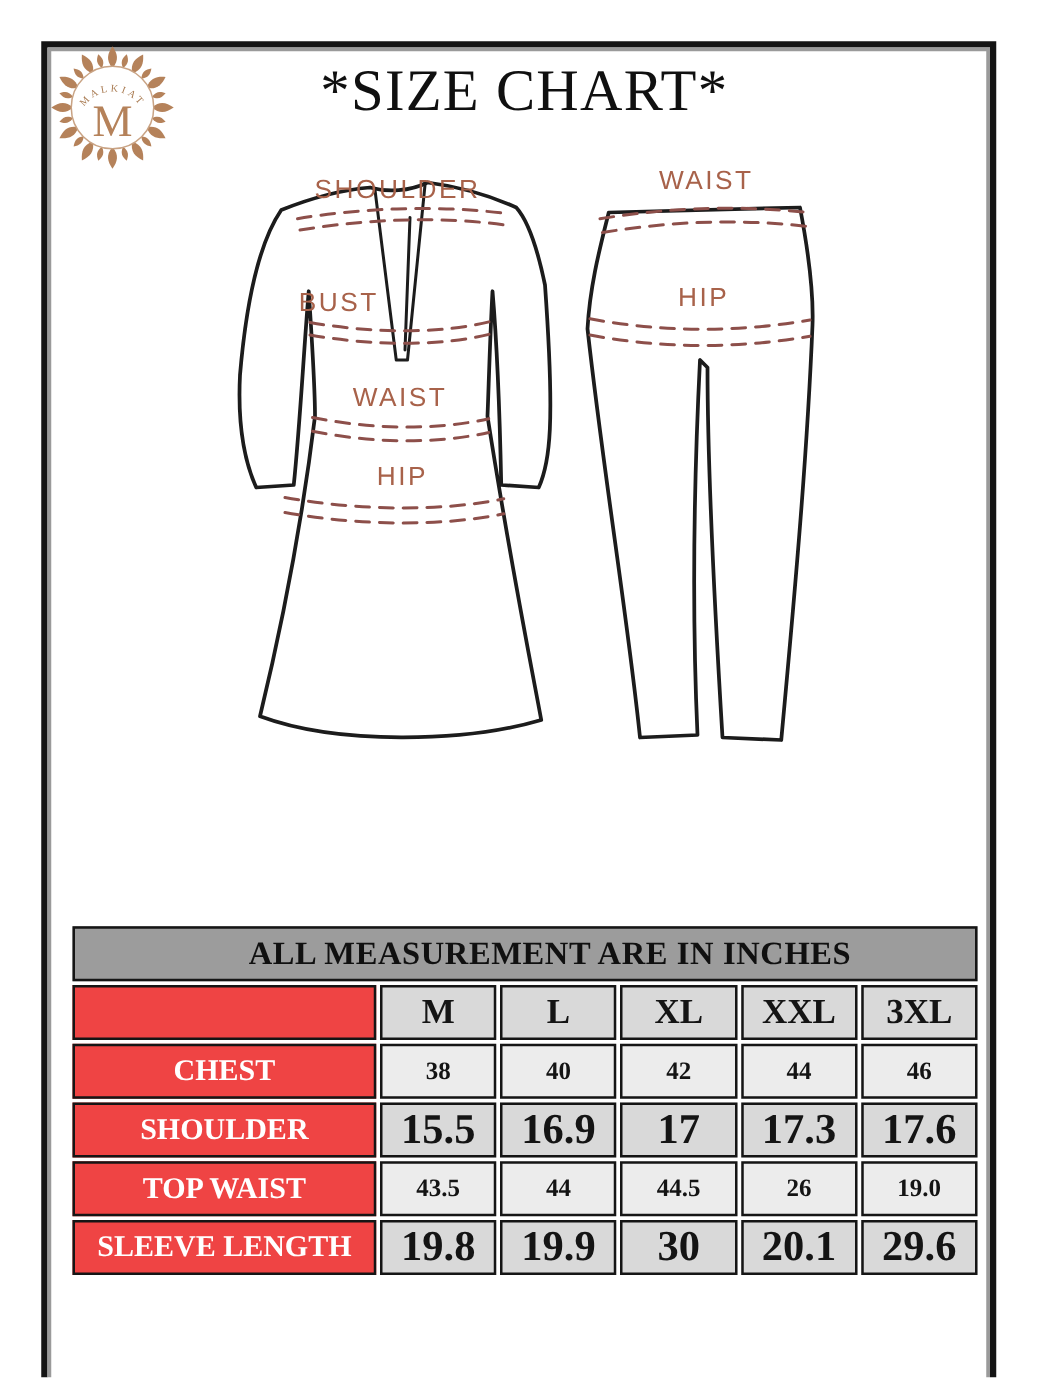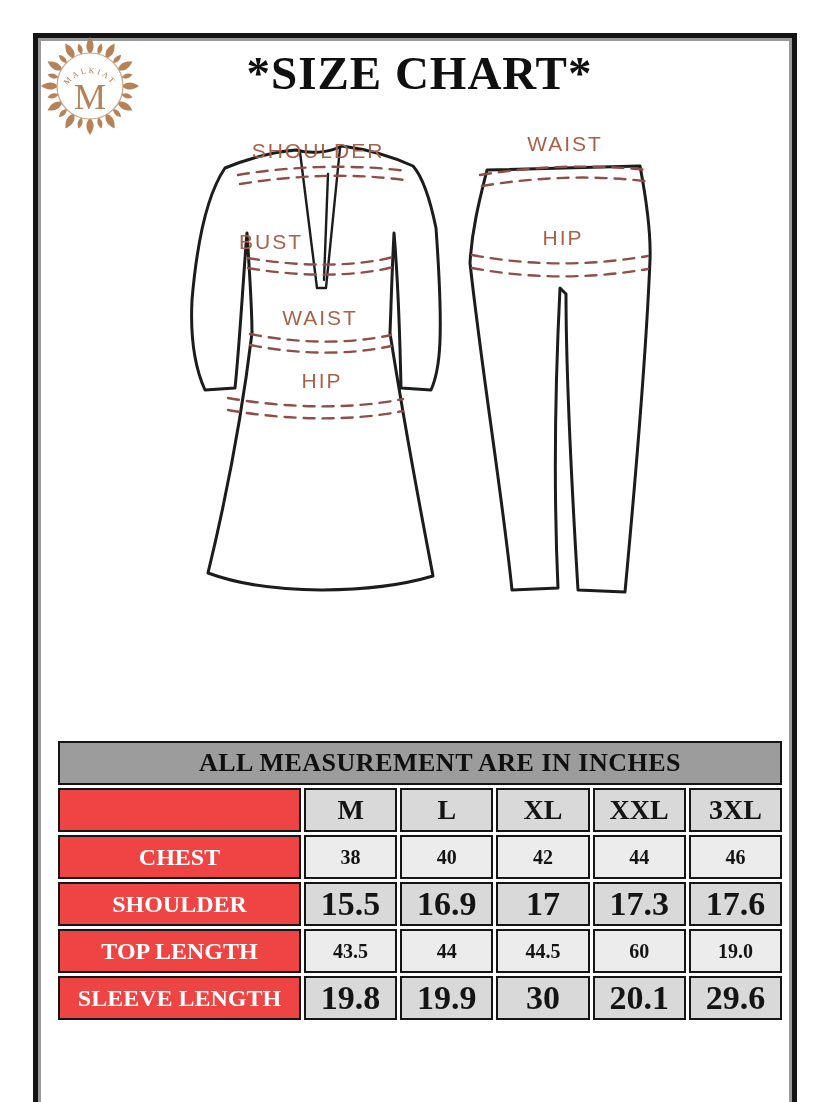--- a/index.html
+++ b/index.html
@@ -16,21 +16,21 @@
     border:5px solid #141414;
   }
   .frame::before {
     content:""; position:absolute; inset:0; border:3px solid #9a9a9a;
   }
   
   .logo { position:absolute; left:40px; top:36px; width:100px; height:100px; z-index:5; }
   
   .title {
     position:absolute; left:33px; top:46px; width:773px;
-    text-align:center; font-size:47px; font-weight:bold;
+    text-align:center; font-size:47px; font-weight:normal;
     letter-spacing:1px; color:#101010; z-index:2;
   }
   
   .diagram { position:absolute; left:150px; top:118px; width:560px; height:505px; }
   .garment { fill:#ffffff; stroke:#1c1c1c; stroke-width:3; stroke-linejoin:round; stroke-linecap:round; }
   .gline   { fill:none; stroke:#1c1c1c; stroke-width:2.4; stroke-linecap:round; }
   .dash    { fill:none; stroke:#8d4f4a; stroke-width:2.4; stroke-dasharray:11 8; stroke-linecap:round; }
   .glabel  { font-family:"Liberation Sans", sans-serif; font-size:21px; letter-spacing:2px;
              fill:#a8624a; text-anchor:middle; }
   
@@ -187,25 +187,25 @@
     </tr>
     <tr>
       <td class="lbl">SHOULDER</td>
       <td class="v-dark">15.5</td>
       <td class="v-dark">16.9</td>
       <td class="v-dark">17</td>
       <td class="v-dark">17.3</td>
       <td class="v-dark">17.6</td>
     </tr>
     <tr>
-      <td class="lbl">TOP LENGTH</td>
+      <td class="lbl">TOP WAIST</td>
       <td class="v-light">43.5</td>
       <td class="v-light">44</td>
       <td class="v-light">44.5</td>
-      <td class="v-light">60</td>
+      <td class="v-light">26</td>
       <td class="v-light">19.0</td>
     </tr>
     <tr>
       <td class="lbl">SLEEVE LENGTH</td>
       <td class="v-dark">19.8</td>
       <td class="v-dark">19.9</td>
       <td class="v-dark">30</td>
       <td class="v-dark">20.1</td>
       <td class="v-dark">29.6</td>
     </tr>

